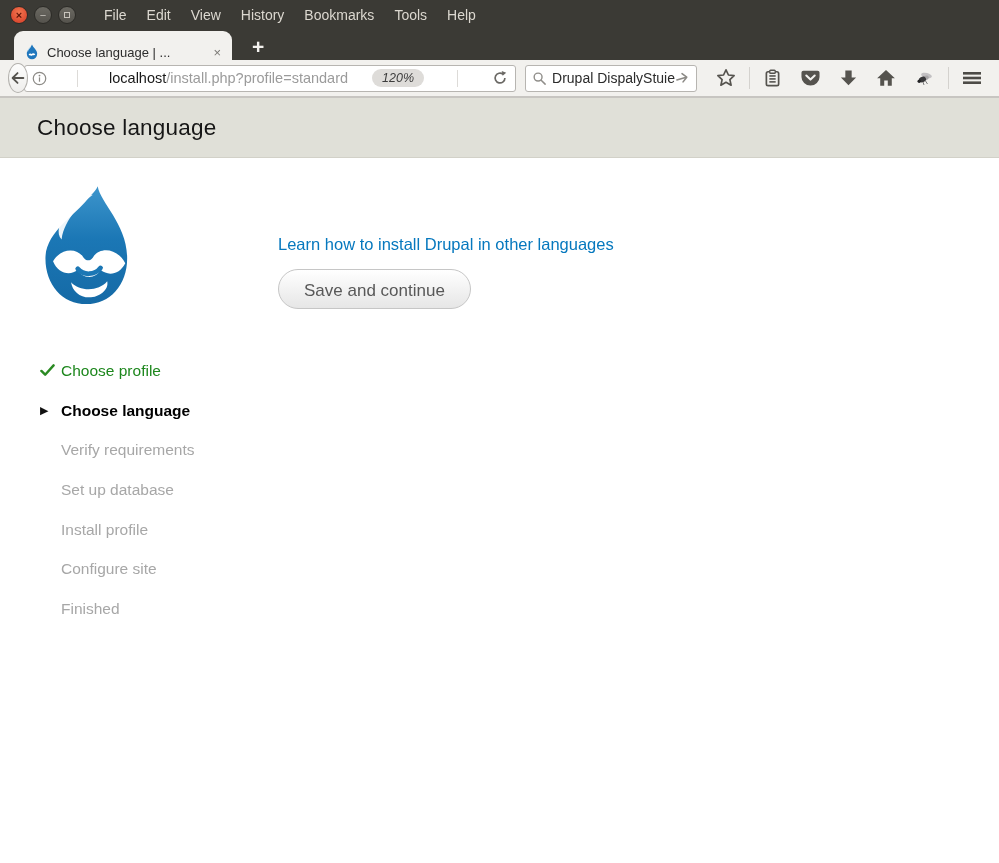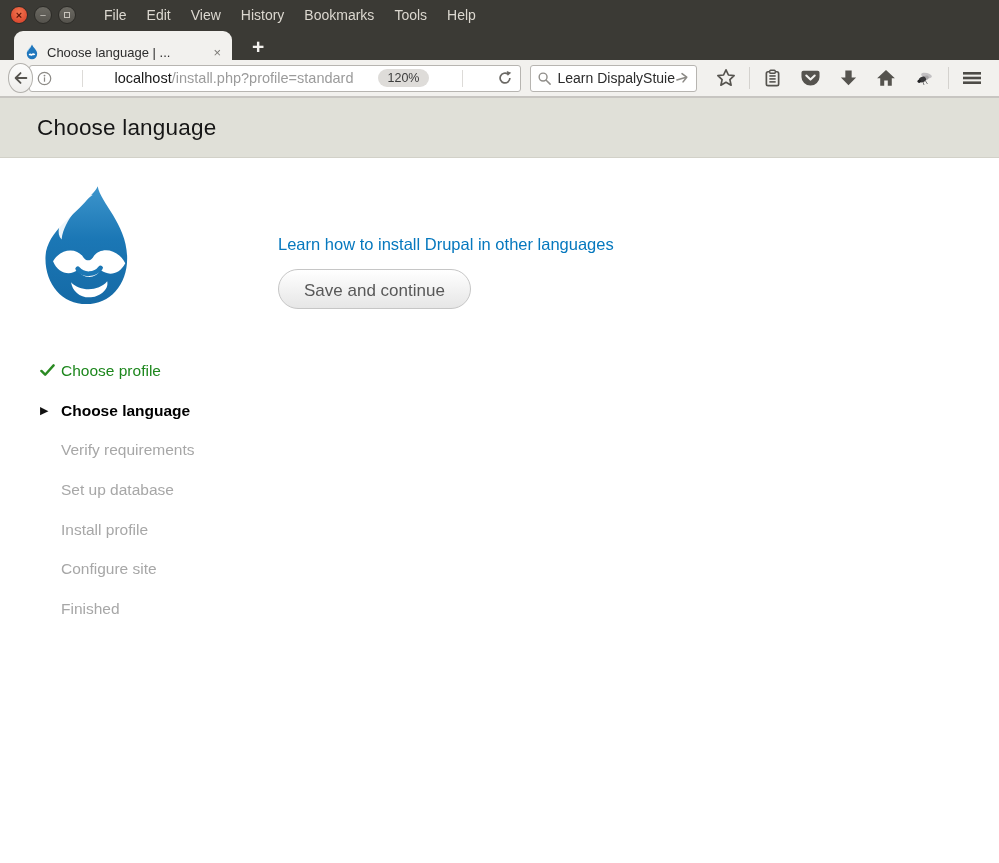--- a/index.html
+++ b/index.html
@@ -52,21 +52,21 @@
     display:flex; align-items:center; height:27px; width:503px;
     background:#ffffff; border:1px solid #b7b5b1; border-radius:3px;
     margin-left:-4px; padding:0 4px 0 6px;gap:24px;
   }
   .urlbar .sep { width:1px; height:17px; background:#dddbd8; margin:0 7px 0 5px; }
   .urltext { font-size:14.5px; white-space:nowrap; flex:1; overflow:hidden; }
   .urltext .host { color:#181818; }
   .urltext .path { color:#9b9b9b; }
   .zoombadge {
     background:#dedcd9; border-radius:10px; font-size:12.5px; color:#3c3c3c;
-    padding:2px 10px; margin-right:4px;
+    padding:2px 10px; margin-right:4px;font-style:italic;
   }
   .searchbar {
     display:flex; align-items:center; height:27px; width:180px;
     background:#ffffff; border:1px solid #b7b5b1; border-radius:3px;
     margin-left:9px; padding:0 6px;
   }
   .searchbar .q { font-size:14px; color:#2b2b2b; flex:1; white-space:nowrap; overflow:hidden; margin-left:5px; }
   .toolicons { display:flex; align-items:center; margin-left:10px; }
   .toolicons .icon { padding:0 9px; display:flex; align-items:center; }
   .vsep { width:1px; height:22px; background:#d4d2ce; margin:0 4px; }
@@ -165,21 +165,21 @@
         <polygon points="11,1.2 16,3.2 12,6.6" fill="#6b6965"></polygon>
       </svg>
     </span>
   </div>
 
   <div class="searchbar">
     <svg width="15" height="15" viewBox="0 0 16 16">
       <circle cx="6.5" cy="6.5" r="4.2" fill="none" stroke="#908e8a" stroke-width="1.5"></circle>
       <line x1="9.8" y1="9.8" x2="14" y2="14" stroke="#908e8a" stroke-width="1.6" stroke-linecap="round"></line>
     </svg>
-    <span class="q">Learn DispalyStuie</span>
+    <span class="q">Drupal DispalyStuie</span>
     <svg width="15" height="15" viewBox="0 0 16 16">
       <path d="M2,9.5 L11,7 M7.5,2.8 L12.5,6.6 L8.6,11.6" fill="none" stroke="#8c8a86" stroke-width="1.7" stroke-linecap="round" stroke-linejoin="round"></path>
     </svg>
   </div>
 
   <div class="toolicons">
     <span class="icon">
       <svg width="20" height="20" viewBox="0 0 18 18">
         <path d="M9,1.6 L11.2,6.3 L16.3,6.9 L12.5,10.4 L13.6,15.5 L9,12.9 L4.4,15.5 L5.5,10.4 L1.7,6.9 L6.8,6.3 Z" fill="none" stroke="#55534e" stroke-width="1.5" stroke-linejoin="round"></path>
       </svg>

